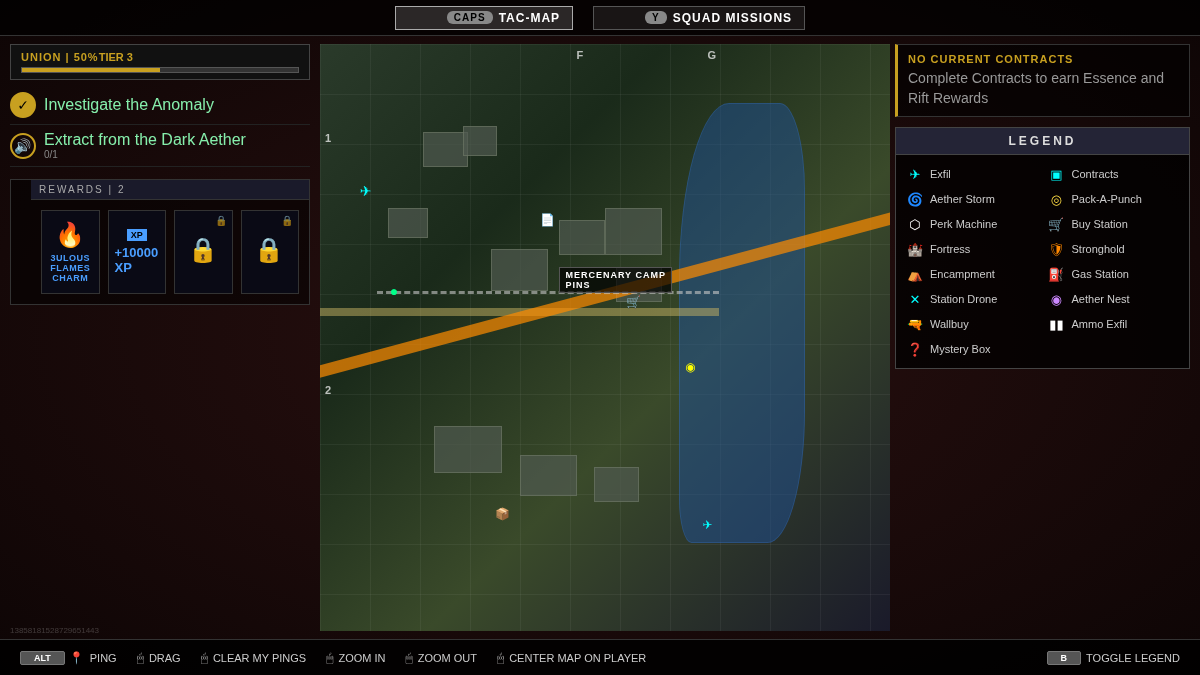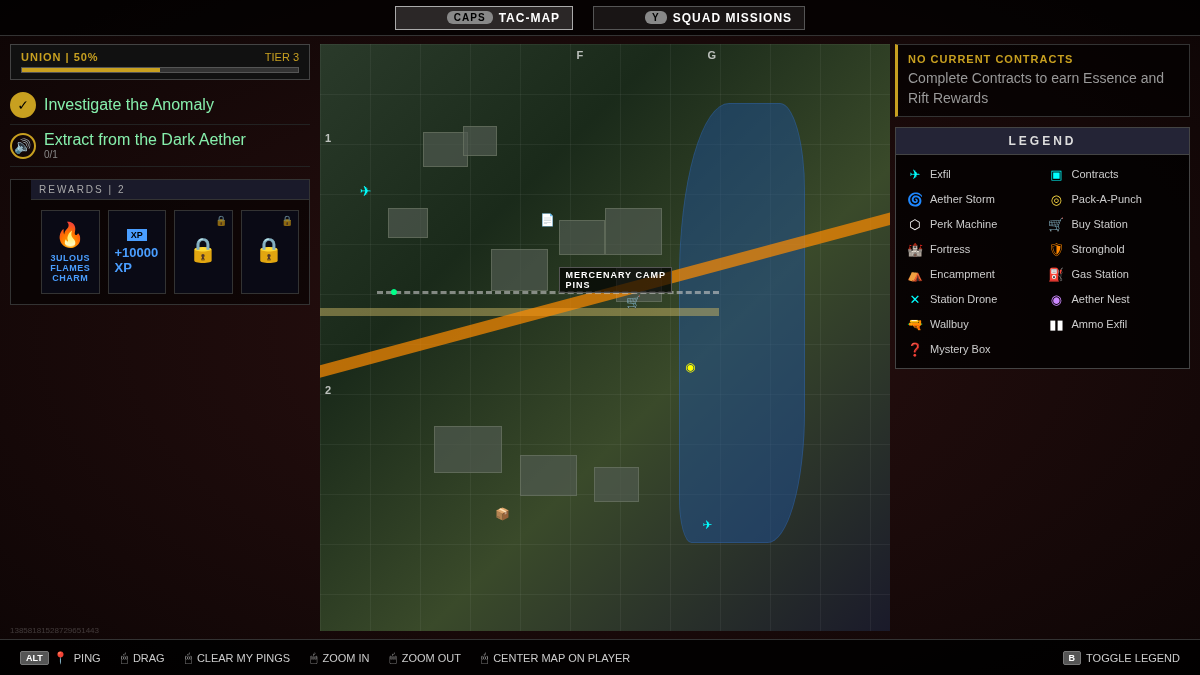--- a/index.html
+++ b/index.html
@@ -73,35 +73,34 @@
 
     
     .union-bar {
       background: #111;
       border: 1px solid #444;
       padding: 6px 10px;
       margin-bottom: 6px;
     }
     .union-header {
       display: flex;
-      justify-content: space-between;
+      justify-content: flex-start;
       align-items: center;
       margin-bottom: 4px;
     }
     .union-title {
       color: #c8a020;
       font-size: 11px;
       font-weight: bold;
       letter-spacing: 1px;
     }
     .tier-badge {
       color: #c8a020;
       font-size: 11px;
-      font-weight: normal;
-      margin-left: 32px;
+      font-weight: bold;
     }
     .progress-bar-bg {
       height: 6px;
       background: #333;
       border: 1px solid #555;
     }
     .progress-bar-fill {
       height: 100%;
       background: #c8a020;
     }
@@ -401,21 +400,21 @@
       align-items: center;
       gap: 5px;
       color: #ccc;
       font-size: 11px;
     }
     .action-key {
       background: #555;
       color: #fff;
       font-size: 9px;
       font-weight: bold;
-      padding: 1px 5px;
+      padding: 1px 13px;
       border-radius: 2px;
       border: 1px solid #777;
     }
     .action-icon {
       font-size: 12px;
     }
 
     
     .debug-id {
       position: absolute;

